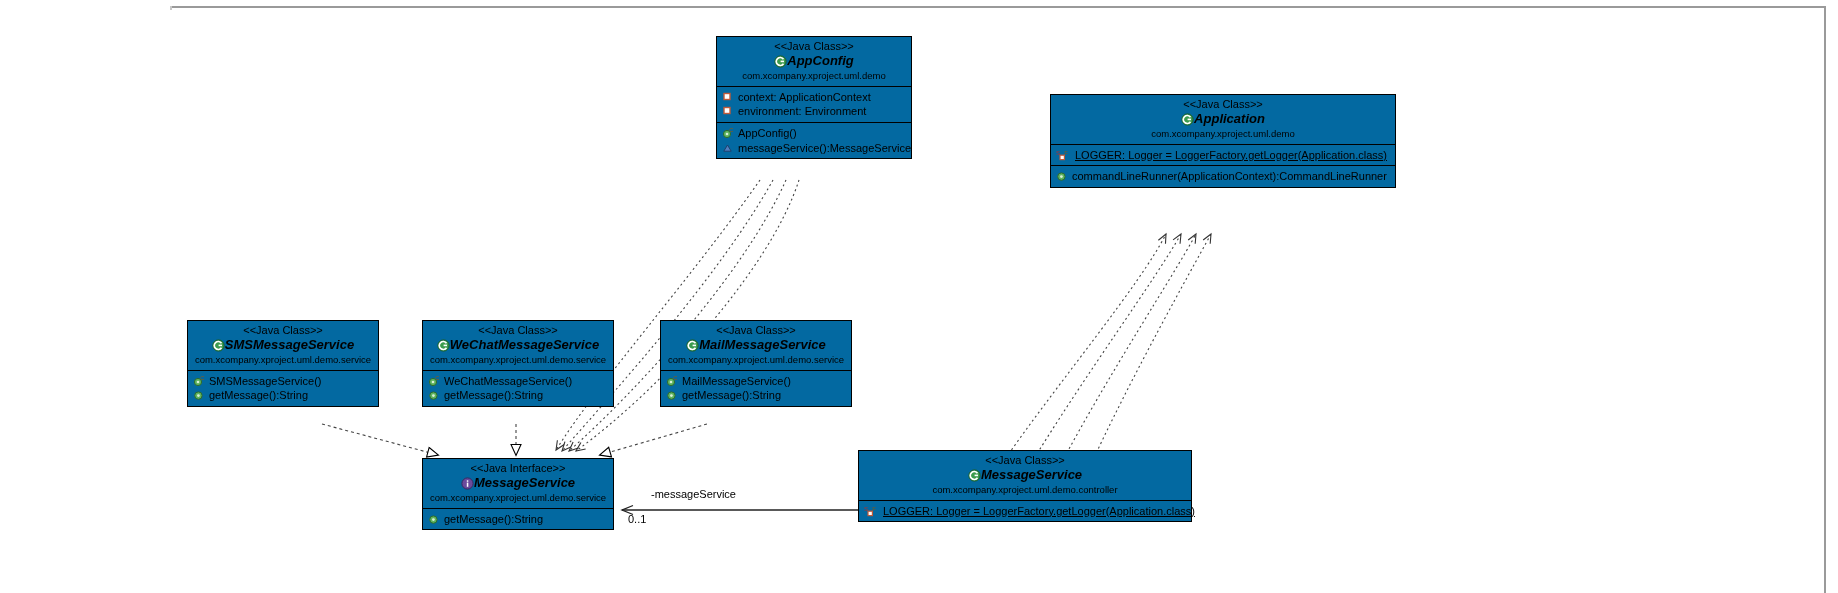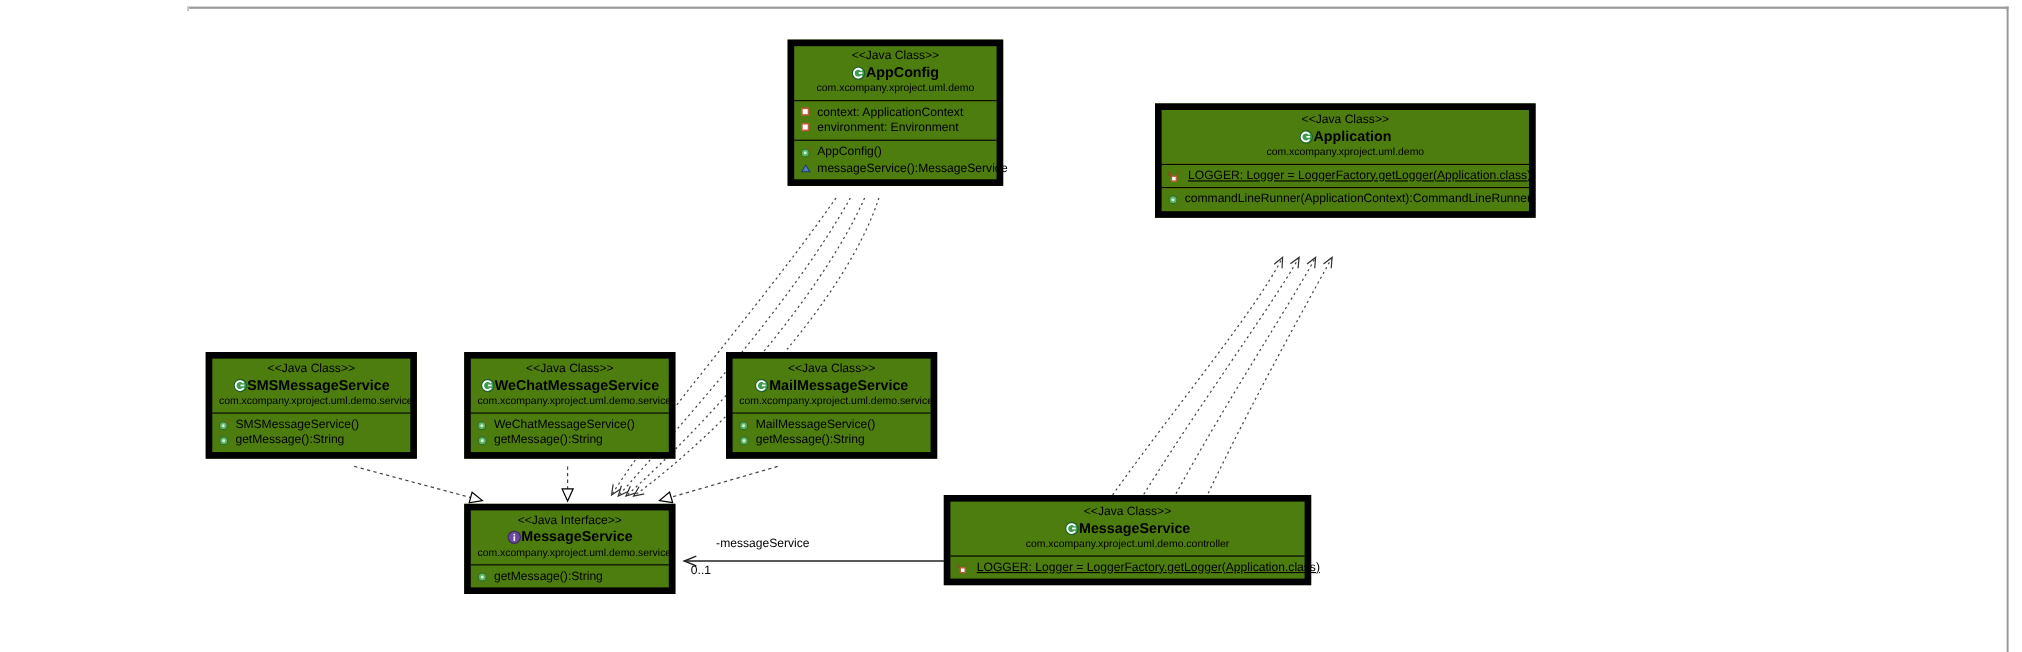--- a/index.html
+++ b/index.html
@@ -32,22 +32,22 @@
   }
   #canvas {
     position: absolute; left: 0; top: 10px;
     width: 1824px; height: 583px;
     background: #ffffff;
   }
 
   
   .uml-box {
     position: absolute;
-    background: #4d7c0f;
-    border: 6px solid #000000;
+    background: #0369a1;
+    border: 1px solid #000000;
     font-size: 11px;
     line-height: 1.15;
     color: #000000;
     z-index: 5;
   }
   .uml-header {
     padding: 3px 6px 4px 6px;
     text-align: center;
     border-bottom: 1px solid #000000;
   }
@@ -55,20 +55,21 @@
     font-size: 11px;
     color: #000000;
     display: block;
     margin-bottom: 1px;
   }
   .cls-name {
     font-size: 13px;
     font-weight: bold;
     display: block;
     white-space: nowrap;
+    font-style: italic;
   }
   .cls-name .tname { vertical-align: middle; }
   .pkg {
     font-size: 9.5px;
     display: block;
     margin-top: 2px;
     white-space: nowrap;
   }
   .uml-section {
     padding: 3px 4px 3px 4px;

